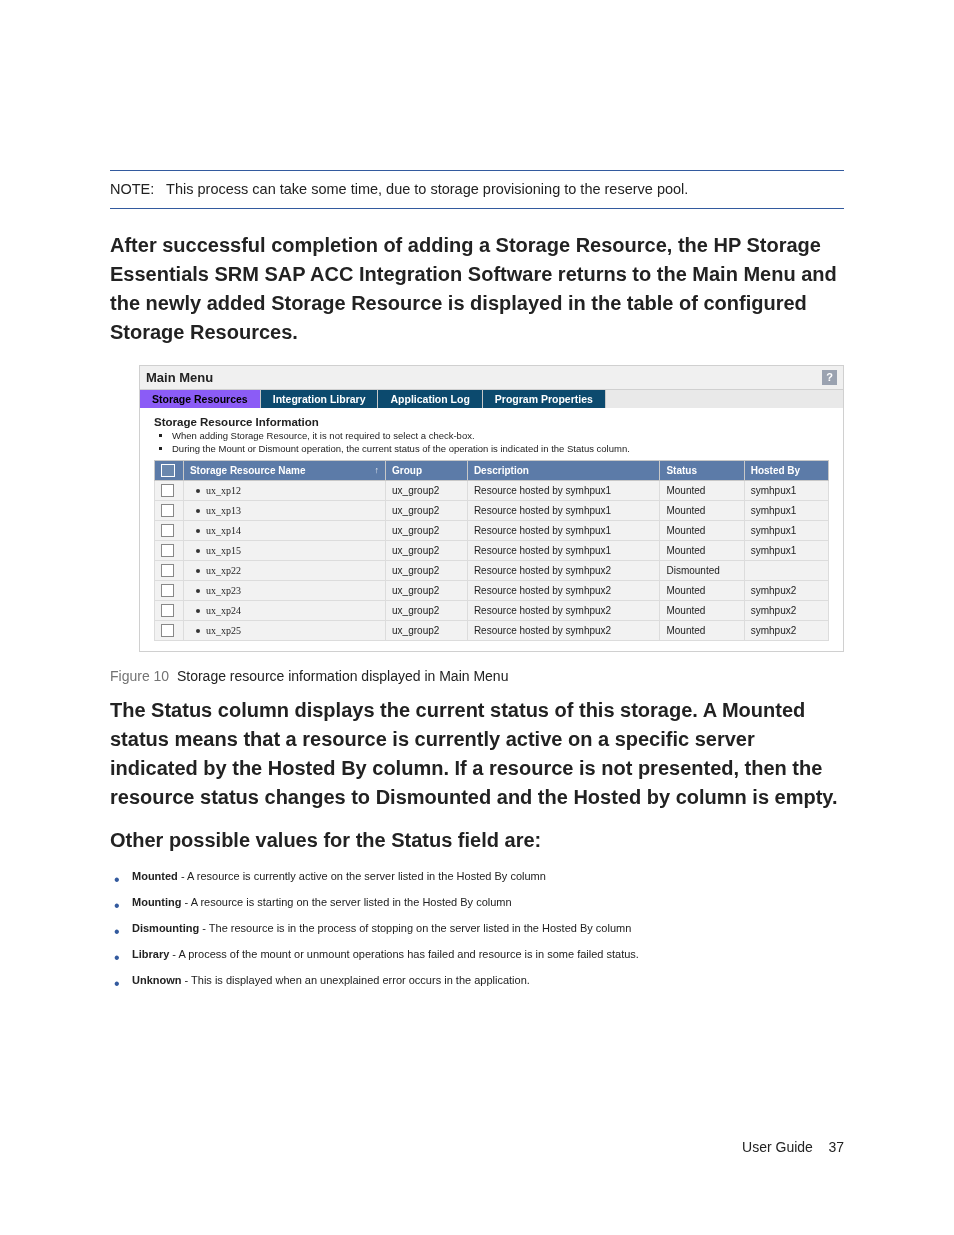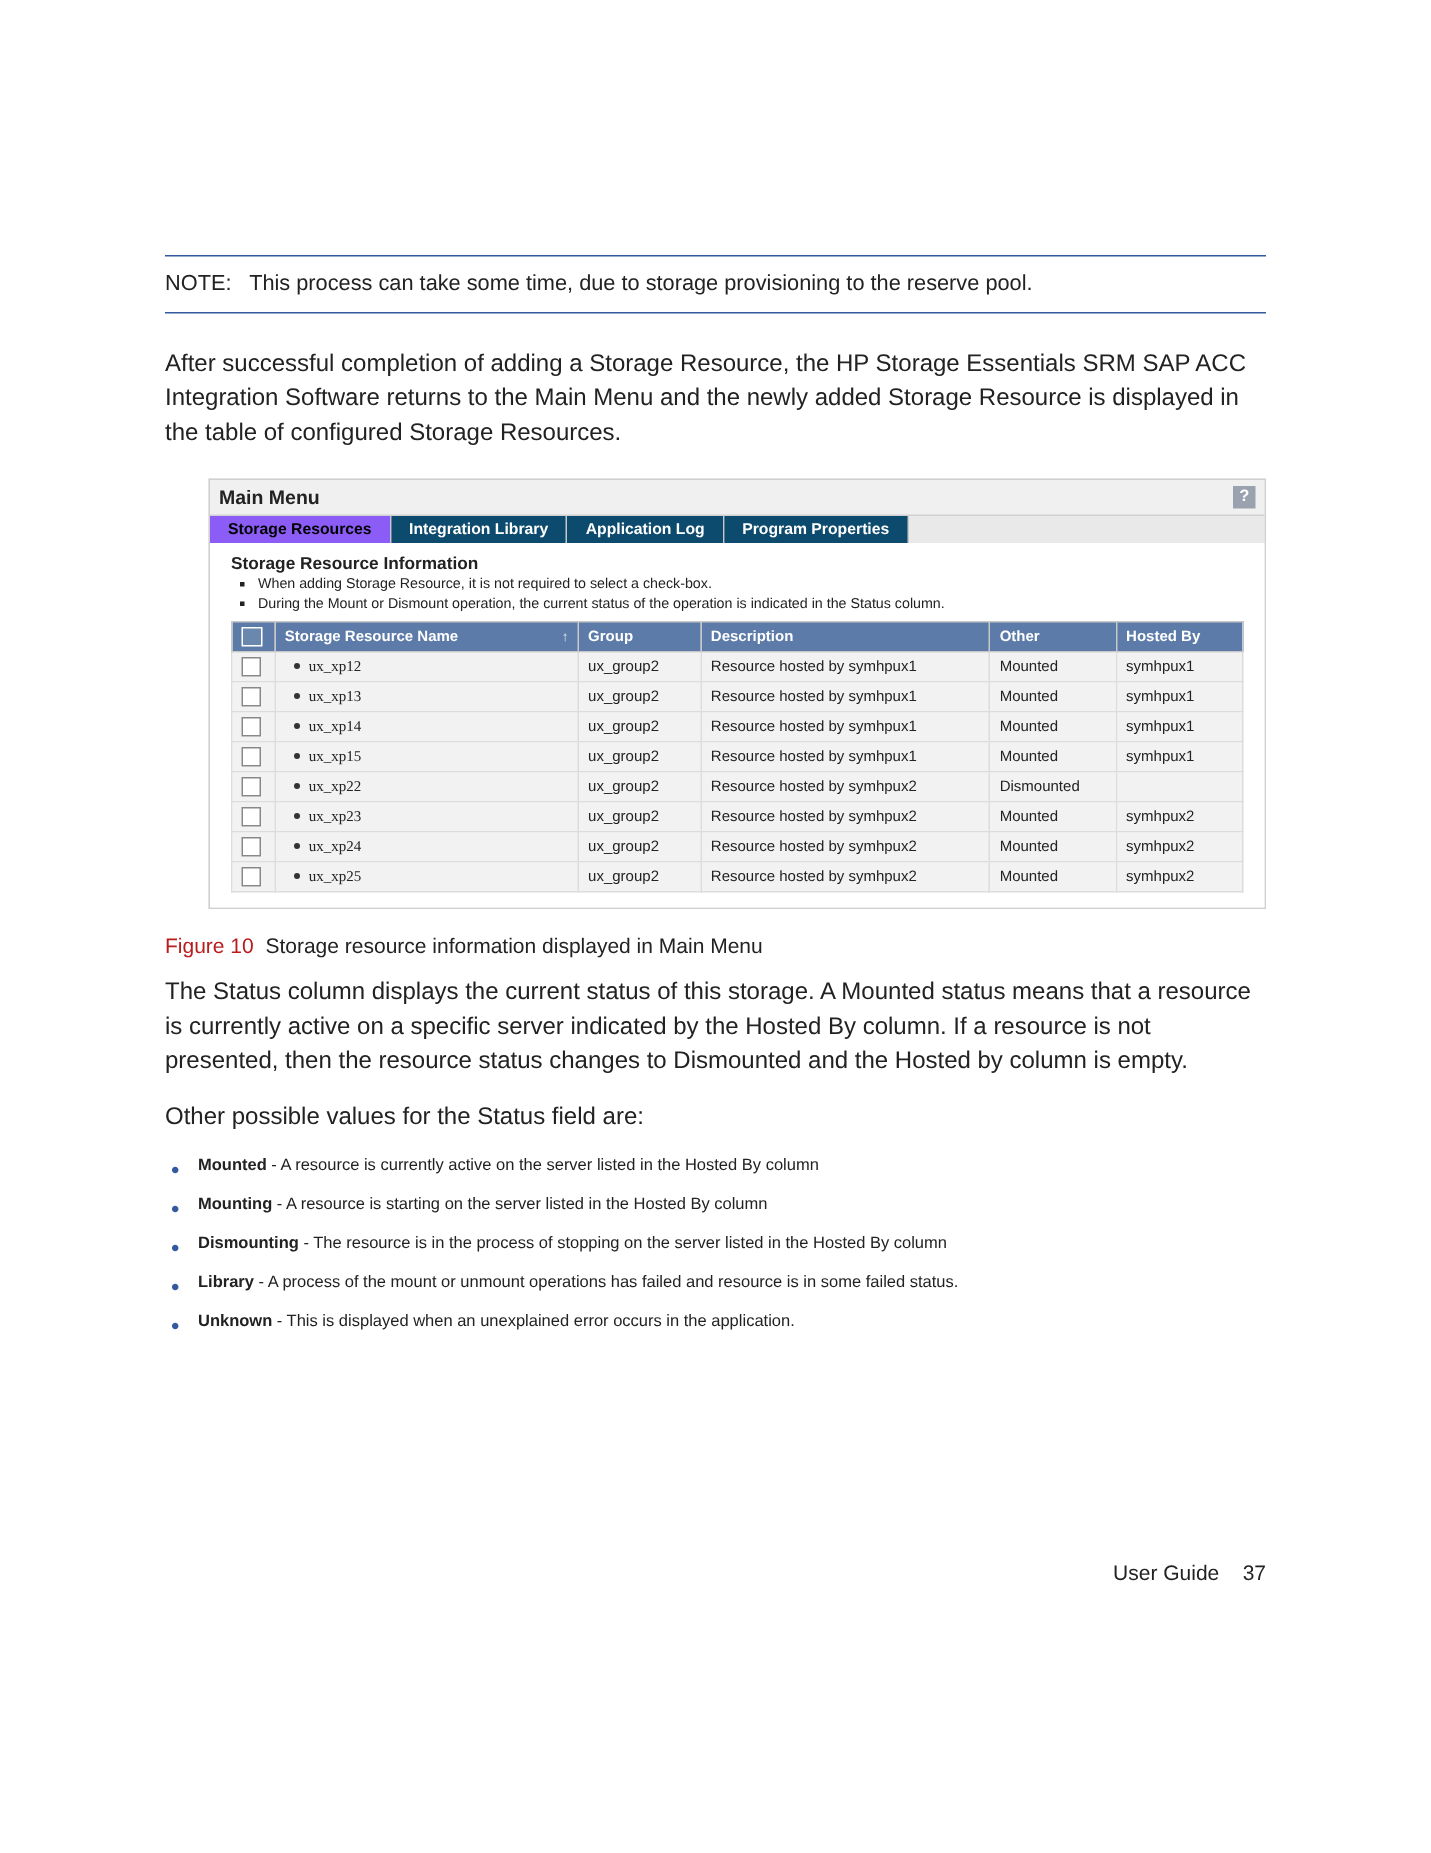--- a/index.html
+++ b/index.html
@@ -20,23 +20,24 @@
     padding: 8px 0 8px 0;
     margin-bottom: 22px;
     font-size: 14.5px;
     line-height: 1.45;
   }
   .note-label {
     font-weight: normal;
     margin-right: 8px;
   }
   p.body {
-    font-size: 16px;
+    font-size: 20px;
     line-height: 1.45;
     margin: 0 0 14px 0;
+    font-weight: bold;
   }
   .figure {
     margin: 18px 0 10px 0;
     padding-left: 29px;
   }
   .fig-wrap {
     border: 1px solid #d0d0d0;
     background: #e9e9e9;
   }
   .mm-header {
@@ -137,21 +138,21 @@
     width:4px; height:4px;
     background:#333;
     border-radius:50%;
     margin-left:6px;
   }
 
   .fig-caption {
     font-size:14px;
     margin:16px 0 12px 0;
   }
-  .fig-label { color:#b91c1c; font-weight:normal; }
+  .fig-label { color:#737373; font-weight:normal; }
 
   ul.def {
     margin:6px 0 0 0;
     padding-left:0;
     list-style:none;
   }
   ul.def li {
     font-size:11px;
     line-height:1.45;
     padding-left:22px;
@@ -216,21 +217,21 @@
               <col class="c3">
               <col class="c4">
               <col class="c5">
             </colgroup>
           <thead>
             <tr>
               <th><span class="hdr-cb"></span></th>
               <th><span>Storage Resource Name</span><span class="sort-arrow">↑</span></th>
               <th>Group</th>
               <th>Description</th>
-              <th>Other</th>
+              <th>Status</th>
               <th>Hosted By</th>
             </tr>
           </thead>
           <tbody id="rows-body">
               <tr>
                 <td><span class="cb"></span></td>
                 <td>
                   <span class="rn-cell">
                     <span class="dot"></span>
                     <span>ux_xp12</span>

